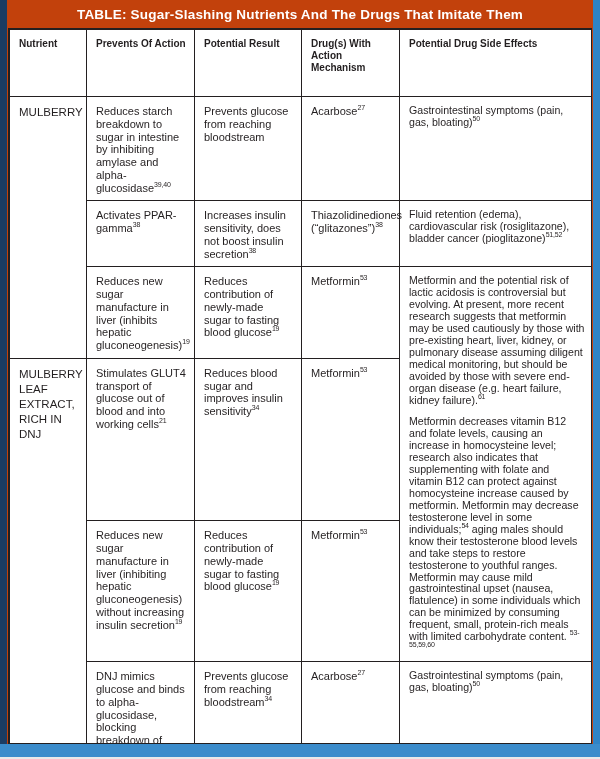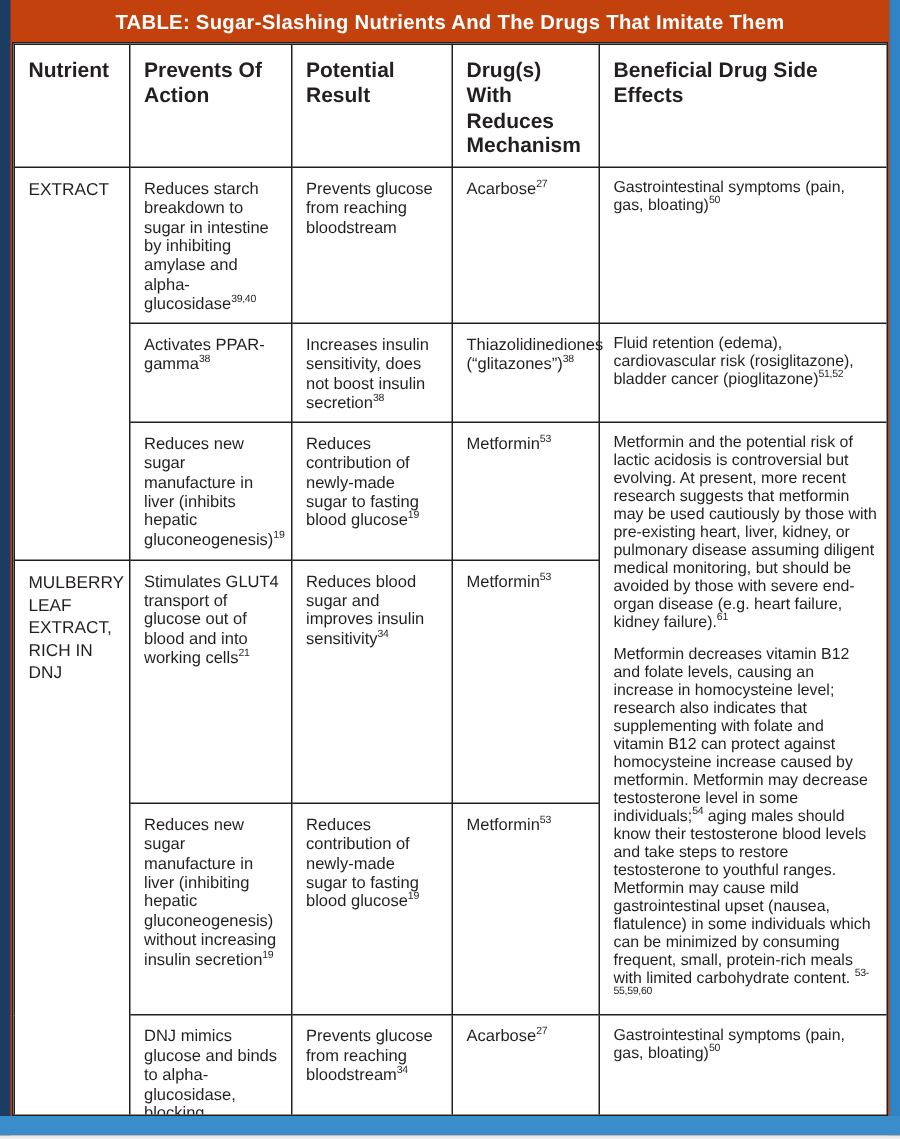--- a/index.html
+++ b/index.html
@@ -25,21 +25,21 @@
     width:100%; height:100%;
     border-collapse:collapse; table-layout:fixed;
     color:#231F20;
   }
   table.data th, table.data td {
     border:1px solid #231F20;
     vertical-align:top; text-align:left;
     padding:8px 8px 6px 9px;
     box-sizing:border-box;
   }
-  th { font-size:14px; font-weight:bold; line-height:1.2; }
+  th { font-size:10px; font-weight:bold; line-height:1.2; }
   td { font-size:11px; line-height:1.16; }
   td.nutrient { font-size:11.5px; line-height:1.3; }
   td.side { font-size:10.6px; line-height:1.13; }
   td p { margin:0 0 9px 0; }
   td p:last-child { margin-bottom:0; }
   sup { font-size:7px; line-height:0; vertical-align:super; letter-spacing:-.2px; }
 </style>
 </head>
 <body>
 
@@ -57,27 +57,27 @@
           <col style="width:108px">
           <col style="width:107px">
           <col style="width:98px">
           <col style="width:194px">
       </colgroup>
       <thead>
         <tr style="height:67px">
           <th>Nutrient</th>
           <th>Prevents Of Action</th>
           <th>Potential Result</th>
-          <th>Drug(s) With Reduces Mechanism</th>
-          <th>Beneficial Drug Side Effects</th>
+          <th>Drug(s) With Action Mechanism</th>
+          <th>Potential Drug Side Effects</th>
         </tr>
       </thead>
       <tbody>
         <tr style="height:80px">
-          <td class="nutrient" rowspan="3">EXTRACT</td>
+          <td class="nutrient" rowspan="3">MULBERRY</td>
           <td><span>Reduces starch breakdown to sugar in intestine by inhibiting amylase and alpha-glucosidase<sup>39,40</sup></span></td>
           <td><span>Prevents glucose from reaching bloodstream</span></td>
           <td><span>Acarbose<sup>27</sup></span></td>
           <td class="side"><span>Gastrointestinal symptoms (pain, gas, bloating)<sup>50</sup></span></td>
         </tr>
         <tr style="height:58px">
           <td><span>Activates PPAR-gamma<sup>38</sup></span></td>
           <td><span>Increases insulin sensitivity, does not boost insulin secretion<sup>38</sup></span></td>
           <td><span>Thiazolidinediones (“glitazones”)<sup>38</sup></span></td>
           <td class="side"><span>Fluid retention (edema), cardiovascular risk (rosiglitazone), bladder cancer (pioglitazone)<sup>51,52</sup></span></td>

